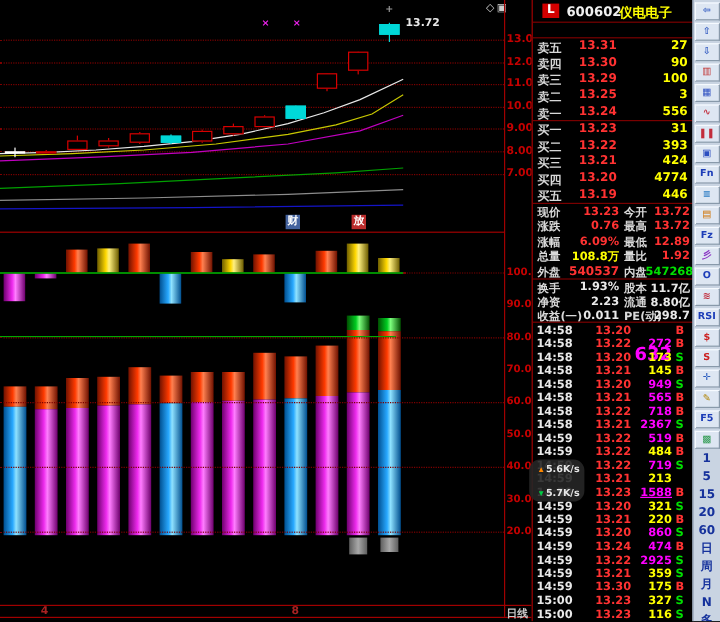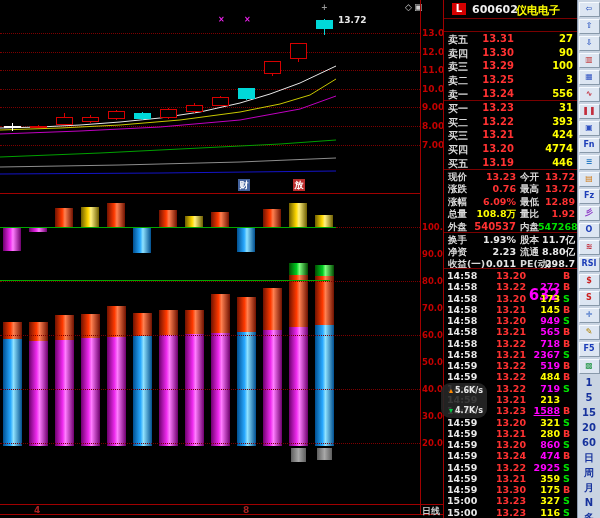--- a/index.html
+++ b/index.html
@@ -409,21 +409,21 @@
         </div>
         <div class="q-row" style="top: 416.51px; height: 11px;">
           <div class="q-val c-white" style="left: 3px; width: 30px; text-align: left; font-size: 9.5px;">14:59</div>
           <div class="q-val c-red" style="left: 46px; width: 36px; font-size: 9.5px;">13.20</div>
           <div class="q-val c-yellow" style="left: 84px; width: 32px; font-size: 9.5px;">321</div>
           <div class="q-val c-green" style="left: 119px; width: 8px; text-align: left; font-size: 9.5px;">S</div>
         </div>
         <div class="q-row" style="top: 427.78px; height: 11px;">
           <div class="q-val c-white" style="left: 3px; width: 30px; text-align: left; font-size: 9.5px;">14:59</div>
           <div class="q-val c-red" style="left: 46px; width: 36px; font-size: 9.5px;">13.21</div>
-          <div class="q-val c-yellow" style="left: 84px; width: 32px; font-size: 9.5px;">280</div>
+          <div class="q-val c-yellow" style="left: 84px; width: 32px; font-size: 9.5px;">220</div>
           <div class="q-val c-red" style="left: 119px; width: 8px; text-align: left; font-size: 9.5px;">B</div>
         </div>
         <div class="q-row" style="top: 439.05px; height: 11px;">
           <div class="q-val c-white" style="left: 3px; width: 30px; text-align: left; font-size: 9.5px;">14:59</div>
           <div class="q-val c-red" style="left: 46px; width: 36px; font-size: 9.5px;">13.20</div>
           <div class="q-val c-magenta" style="left: 84px; width: 32px; font-size: 9.5px;">860</div>
           <div class="q-val c-green" style="left: 119px; width: 8px; text-align: left; font-size: 9.5px;">S</div>
         </div>
         <div class="q-row" style="top: 450.32px; height: 11px;">
           <div class="q-val c-white" style="left: 3px; width: 30px; text-align: left; font-size: 9.5px;">14:59</div>
@@ -499,17 +499,17 @@
       <div class="tb-item tb-period">多</div>
     </div>
 
   <div class="bubble">
     <div class="row">
         <span style="color:#ff8800;">▴</span>
         <span>5.6K/s</span>
       </div>
     <div class="row">
         <span style="color:#00cc44;">▾</span>
-        <span>4.7K/s</span>
+        <span>5.7K/s</span>
       </div>
   </div>
 
 </div>
 
 </body></html>

